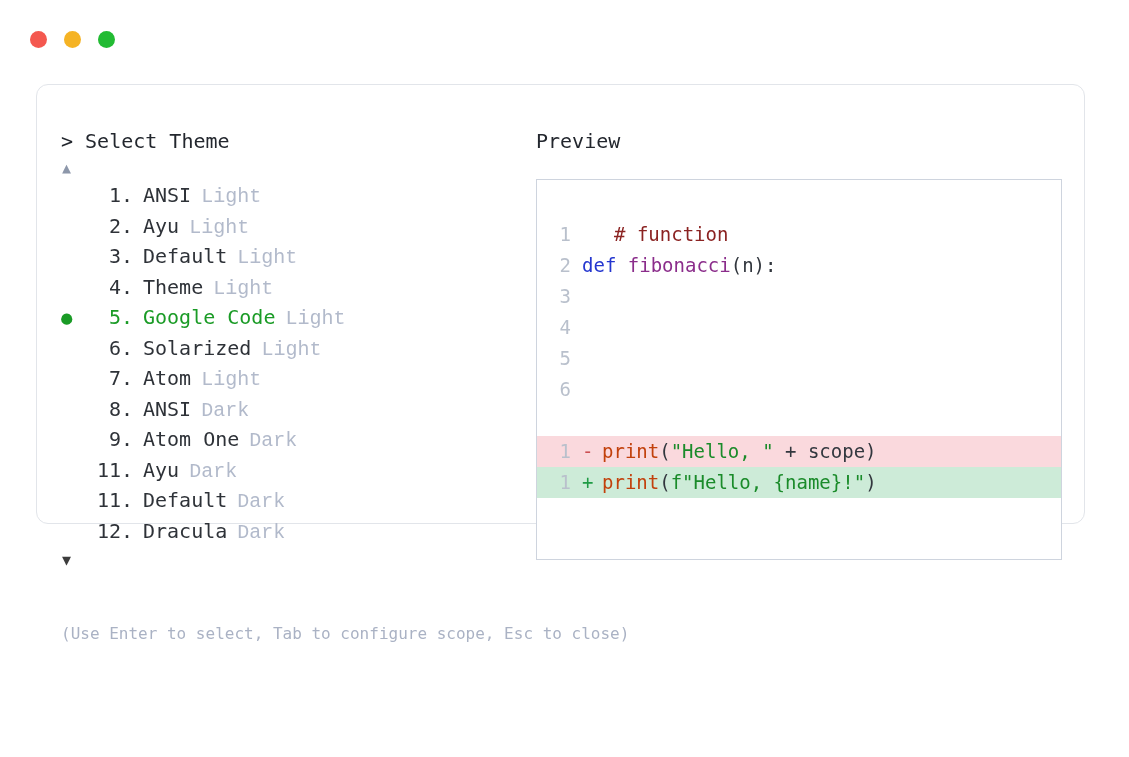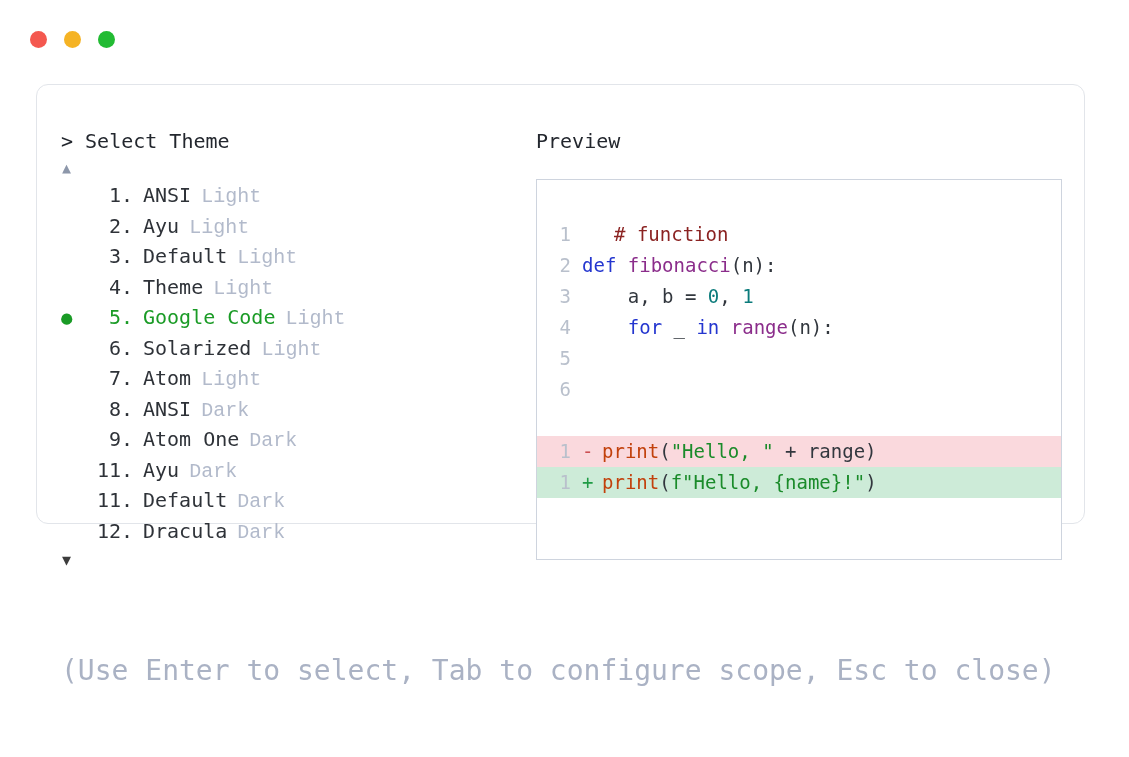--- a/index.html
+++ b/index.html
@@ -115,25 +115,24 @@
     font-family: Liberation Mono, monospace;
   }
   .theme-row.selected .idx-cell,
   .theme-row.selected .name-cell { color: #1a9b26; }
   .theme-row.selected .variant-cell { color: #b2bacb; }
 
   .help-line {
     position: absolute;
     left: 24px;
     top: 535px;
-    font-size: 28px;
+    font-size: 16px;
     line-height: 28px;
     color: #aab2c4;
     white-space: pre;
-    margin-top: 37px;
   }
 
   
   .right-col {
     position: absolute;
     left: 499px;
     top: 42px;
     width: 530px;
   }
   .preview-title {
@@ -288,28 +287,28 @@
     <div class="help-line">(Use Enter to select, Tab to configure scope, Esc to close)</div>
 
     <div class="right-col">
       <div class="preview-title">Preview</div>
 
       <div class="preview-panel">
         <div class="code-block">
           <div id="code-lines-host">
               <div class="code-line"><span class="ln">1</span><span class="code-text"><span class="tok-comment"># function</span></span></div>
               <div class="code-line"><span class="ln">2</span><span class="code-text"><span class="tok-keyword">def </span><span class="tok-fn">fibonacci</span><span class="tok-punct">(n):</span></span></div>
-              <div class="code-line"><span class="ln">3</span><span class="code-text"><span class="tok-plain">    a, b = </span><span class="tok-num">0</span><span class="tok-plain">, </span><span class="tok-num">1</span></span></div>
-              <div class="code-line"><span class="ln">4</span><span class="code-text"><span class="tok-plain">    </span><span class="tok-keyword">for</span><span class="tok-plain"> _ </span><span class="tok-keyword">in</span><span class="tok-plain"> </span><span class="tok-fn">range</span><span class="tok-punct">(n):</span></span></div>
+              <div class="code-line"><span class="ln">3</span></div>
+              <div class="code-line"><span class="ln">4</span></div>
               <div class="code-line"><span class="ln">5</span></div>
               <div class="code-line"><span class="ln">6</span></div>
             </div>
           <div class="blank-line"></div>
           <div id="diff-lines-host">
-              <div class="diff-line diff-del"><span class="ln">1</span><span class="diff-marker marker-del">-</span><span class="code-text"><span class="tok-builtin">print</span><span class="tok-punct">(</span><span class="tok-string">"Hello, "</span><span class="tok-plain"> + range)</span></span></div>
+              <div class="diff-line diff-del"><span class="ln">1</span><span class="diff-marker marker-del">-</span><span class="code-text"><span class="tok-builtin">print</span><span class="tok-punct">(</span><span class="tok-string">"Hello, "</span><span class="tok-plain"> + scope)</span></span></div>
               <div class="diff-line diff-add"><span class="ln">1</span><span class="diff-marker marker-add">+</span><span class="code-text"><span class="tok-builtin">print</span><span class="tok-punct">(</span><span class="tok-string">f"Hello, {name}!"</span><span class="tok-punct">)</span></span></div>
             </div>
         </div>
       </div>
     </div>
 
   </div>
 </div>
 
 </body></html>

